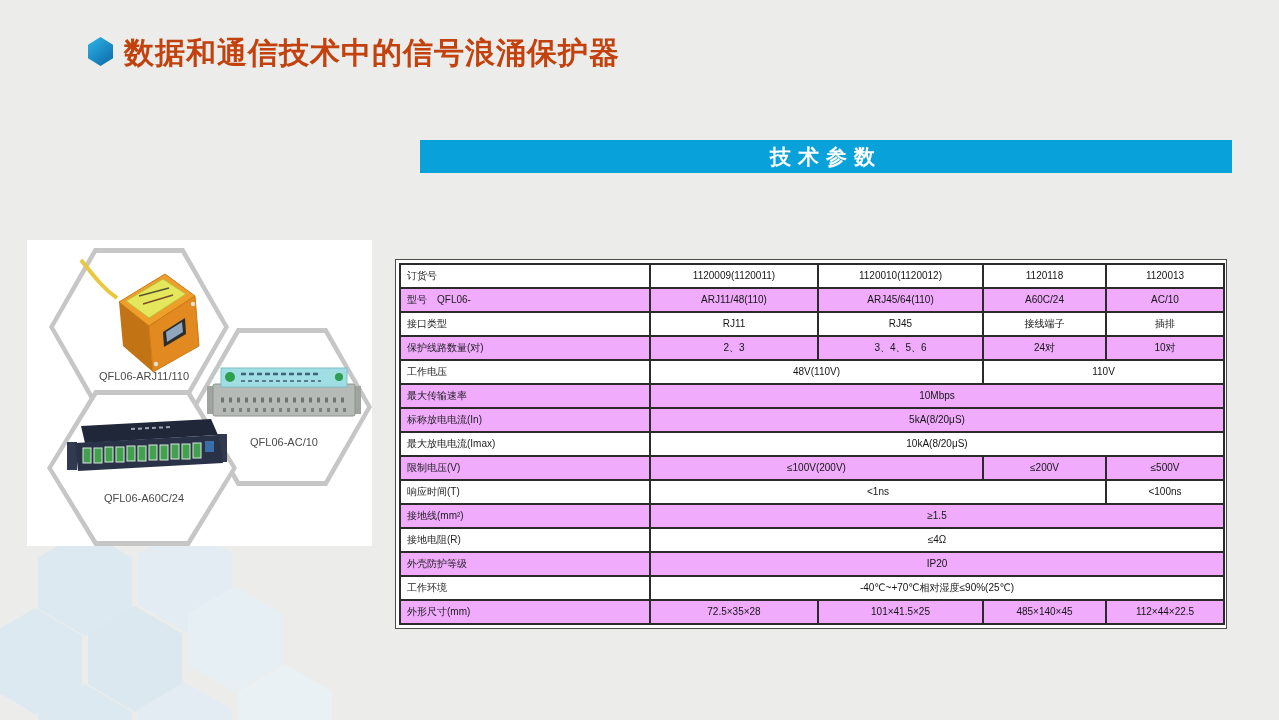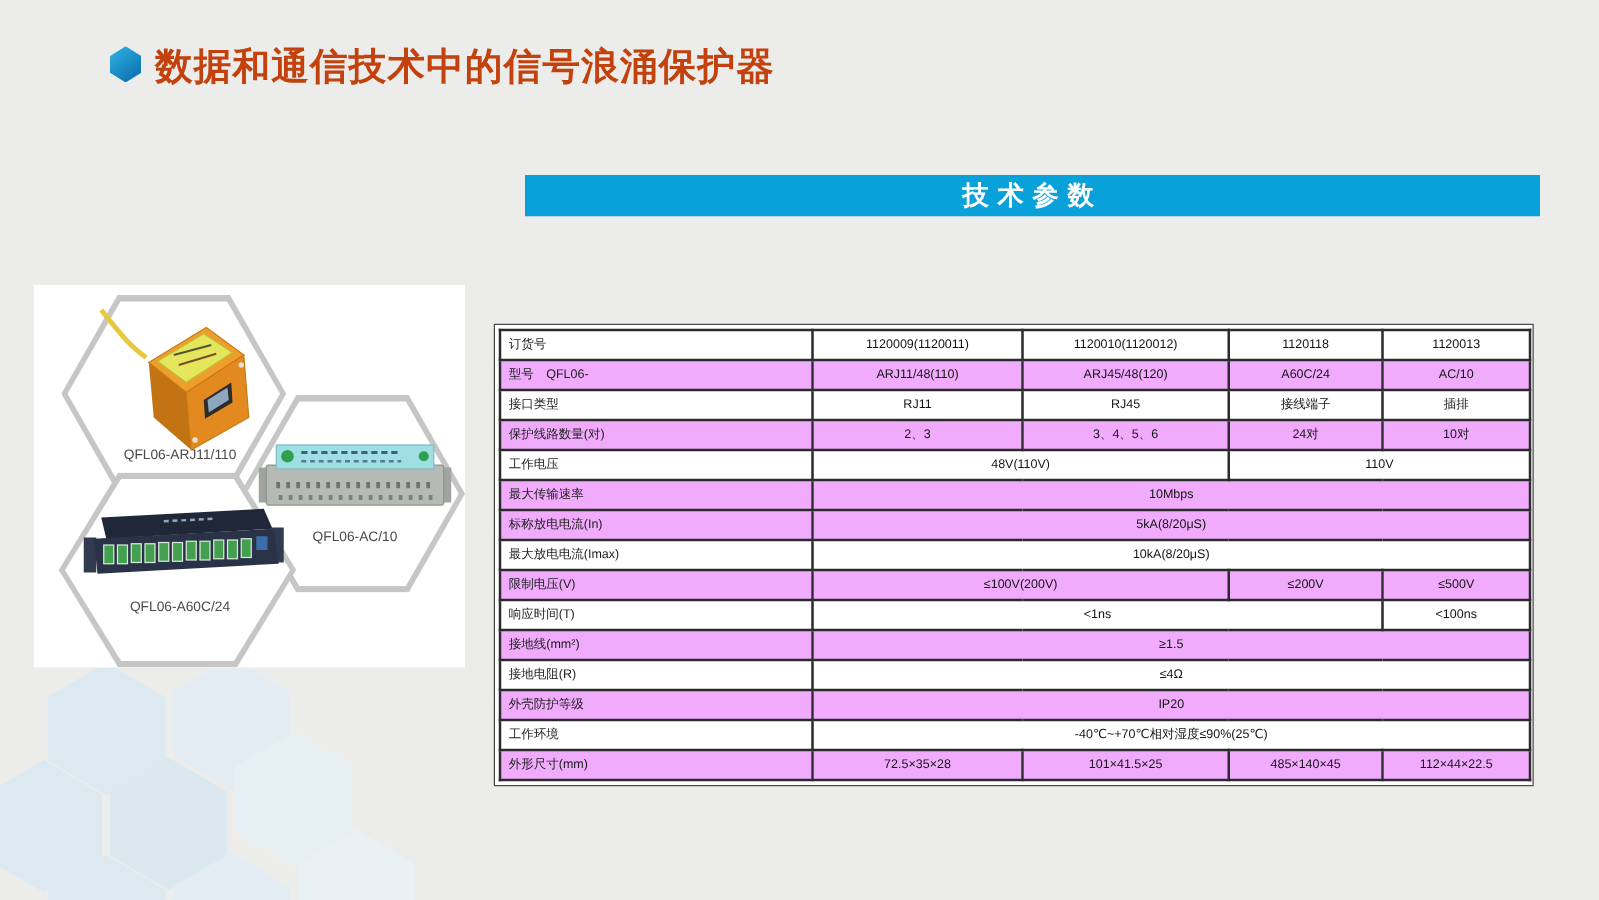--- a/index.html
+++ b/index.html
@@ -36,21 +36,21 @@
   }
 
   
   .banner {
     position:absolute; left:420px; top:140px; width:812px; height:33px;
     background:#09a1d9; color:#ffffff; font-size:21px; font-weight:bold;
     text-align:center; line-height:33px; letter-spacing:7px;
   }
 
   
-  .panel { position:absolute; left:27px; top:228px; width:345px; height:306px; background:#ffffff; overflow:hidden; }
+  .panel { position:absolute; left:27px; top:240px; width:345px; height:306px; background:#ffffff; overflow:hidden; }
   .hexframe { position:absolute; }
   .hexframe .hf-outer { position:absolute; inset:0; background:#c6c6c6;
     clip-path:polygon(25% 0,75% 0,100% 50%,75% 100%,25% 100%,0 50%); }
   .hexframe .hf-inner { position:absolute; inset:5px; background:#ffffff;
     clip-path:polygon(25% 0,75% 0,100% 50%,75% 100%,25% 100%,0 50%); }
   .hexframe.h1 { left:22px;  top:8px;   width:180px; height:158px; }
   .hexframe.h2 { left:165px; top:88px;  width:180px; height:158px; }
   .hexframe.h3 { left:20px;  top:150px; width:190px; height:156px; }
   .prod-svg { position:absolute; }
   .p1 { left:30px;  top:12px;  }
@@ -175,21 +175,21 @@
         <tr>
           <td class="lbl">订货号</td>
           <td colspan="1">1120009(1120011)</td>
           <td colspan="1">1120010(1120012)</td>
           <td colspan="1">1120118</td>
           <td colspan="1">1120013</td>
         </tr>
         <tr class="shaded">
           <td class="lbl">型号　QFL06-</td>
           <td colspan="1">ARJ11/48(110)</td>
-          <td colspan="1">ARJ45/48(120)</td>
+          <td colspan="1">ARJ45/64(110)</td>
           <td colspan="1">A60C/24</td>
           <td colspan="1">AC/10</td>
         </tr>
         <tr>
           <td class="lbl">接口类型</td>
           <td colspan="1">RJ11</td>
           <td colspan="1">RJ45</td>
           <td colspan="1">接线端子</td>
           <td colspan="1">插排</td>
         </tr>

